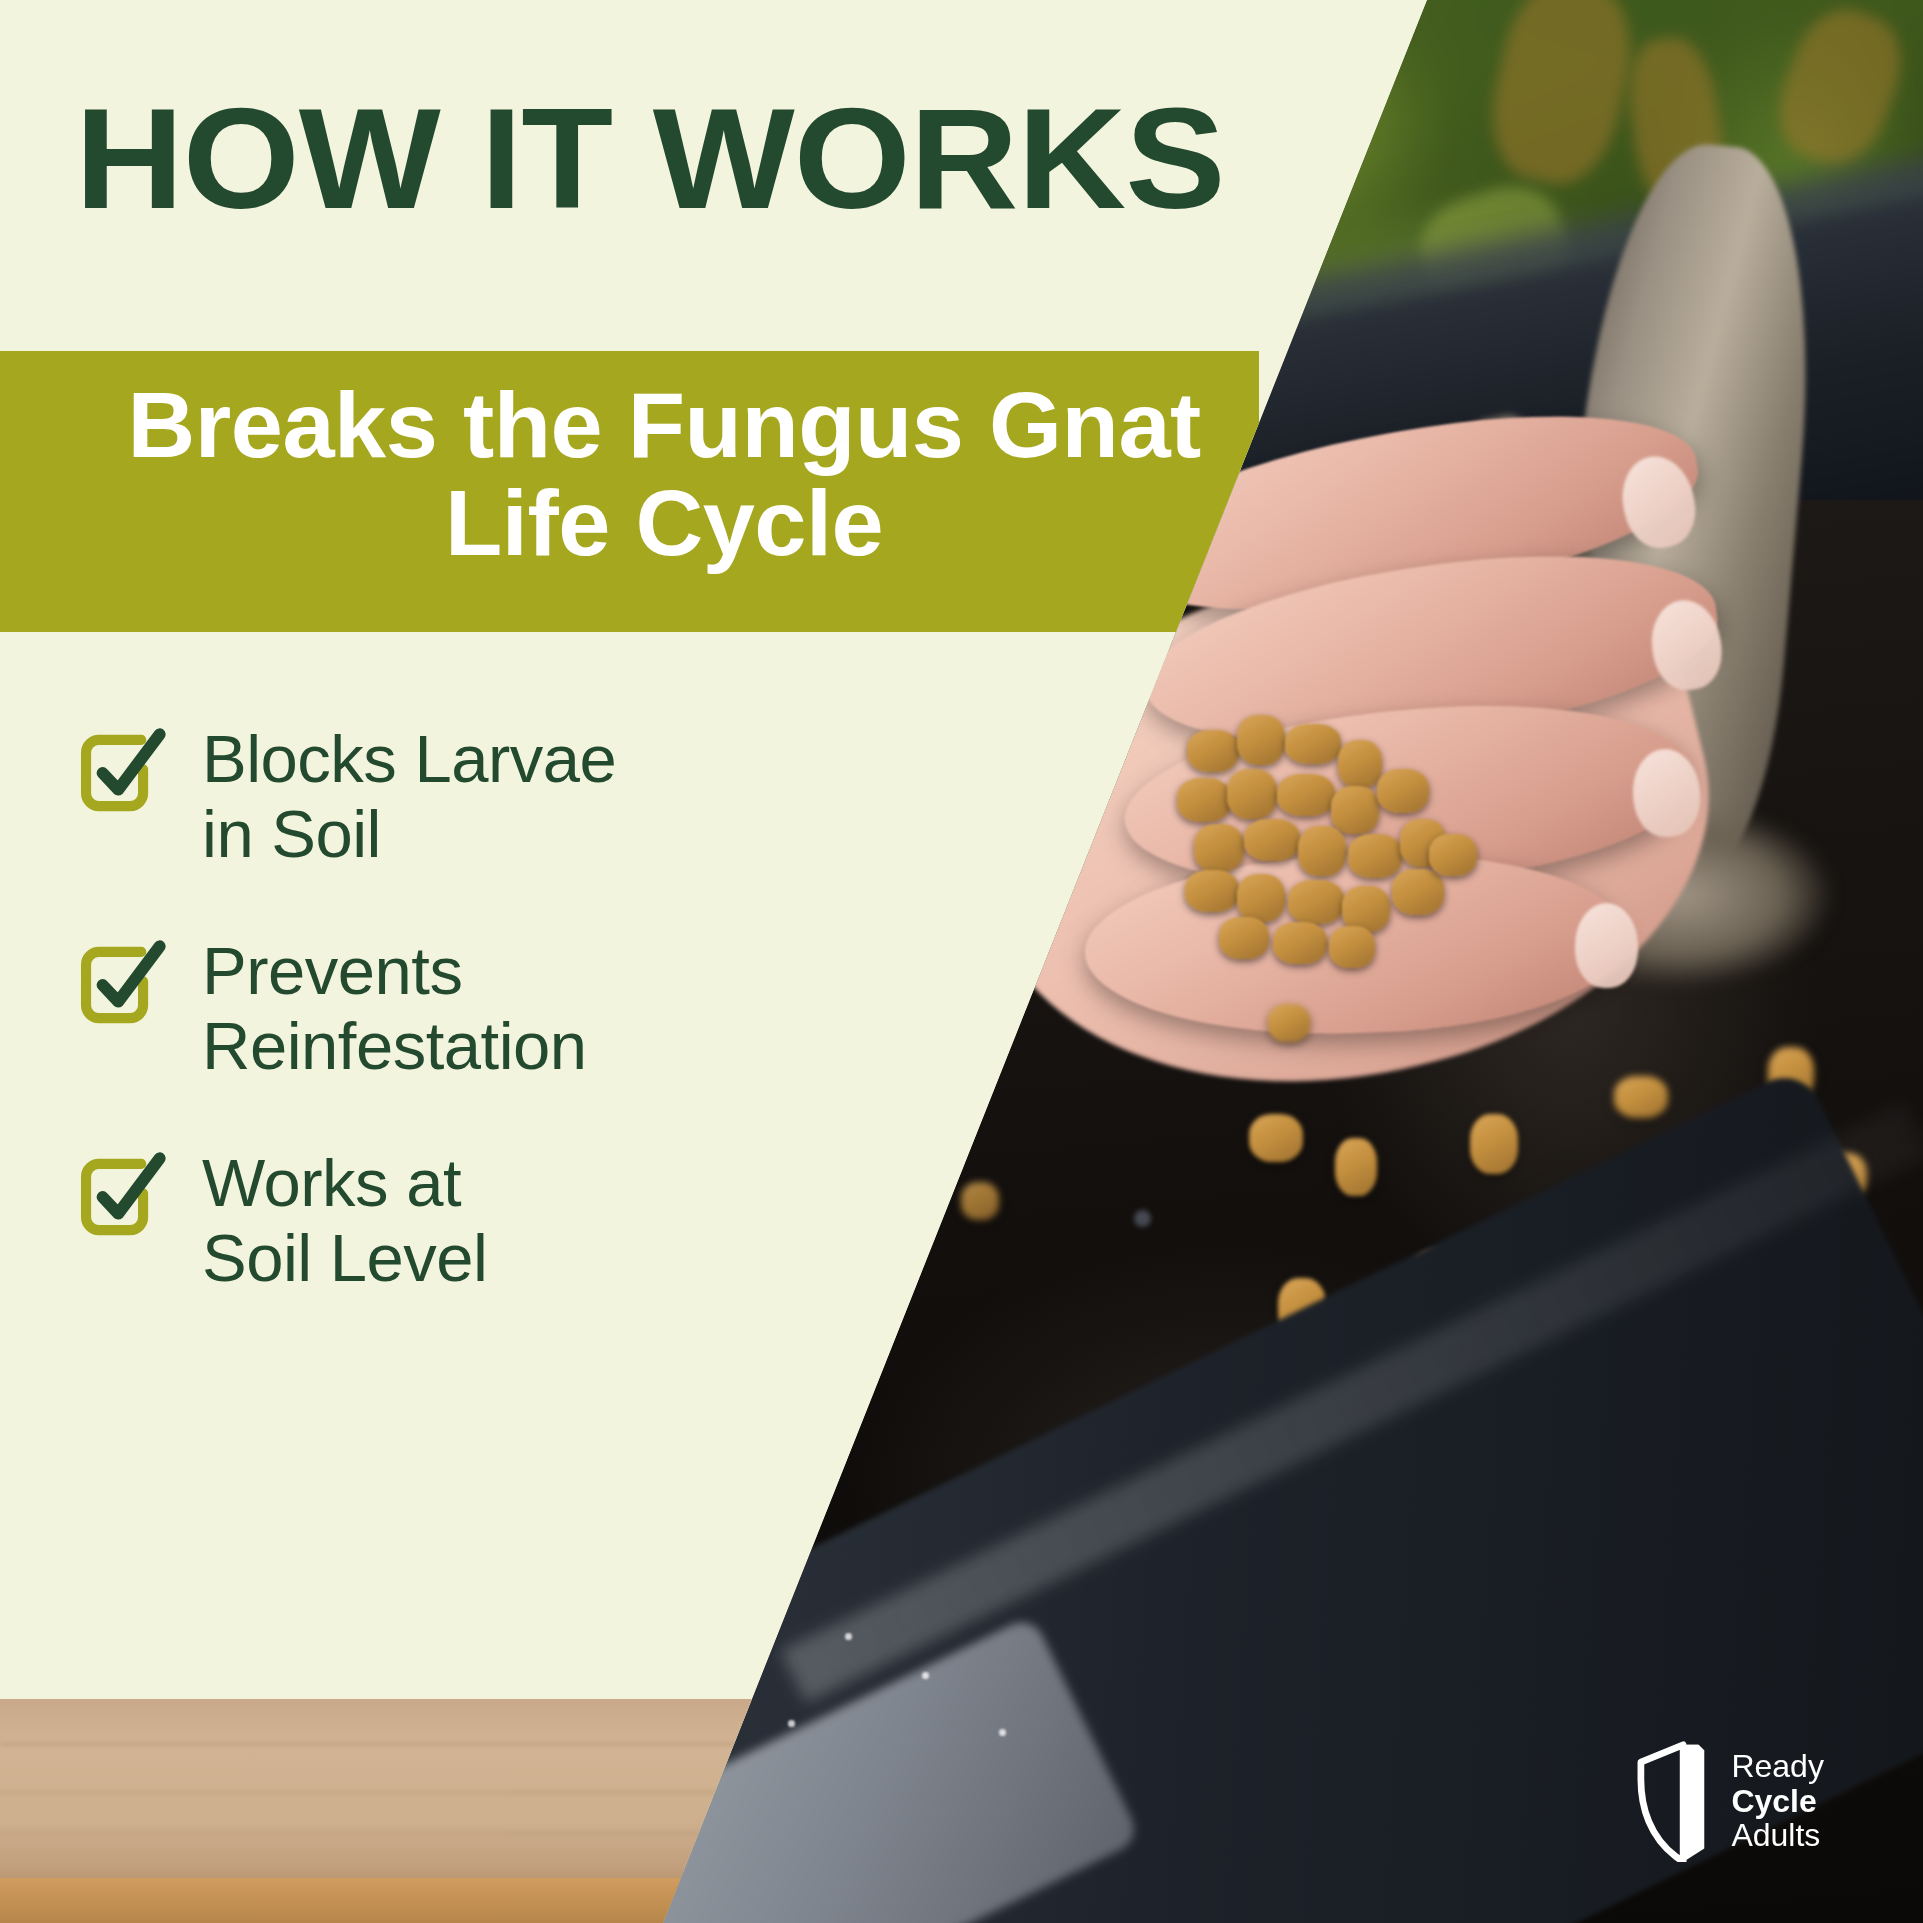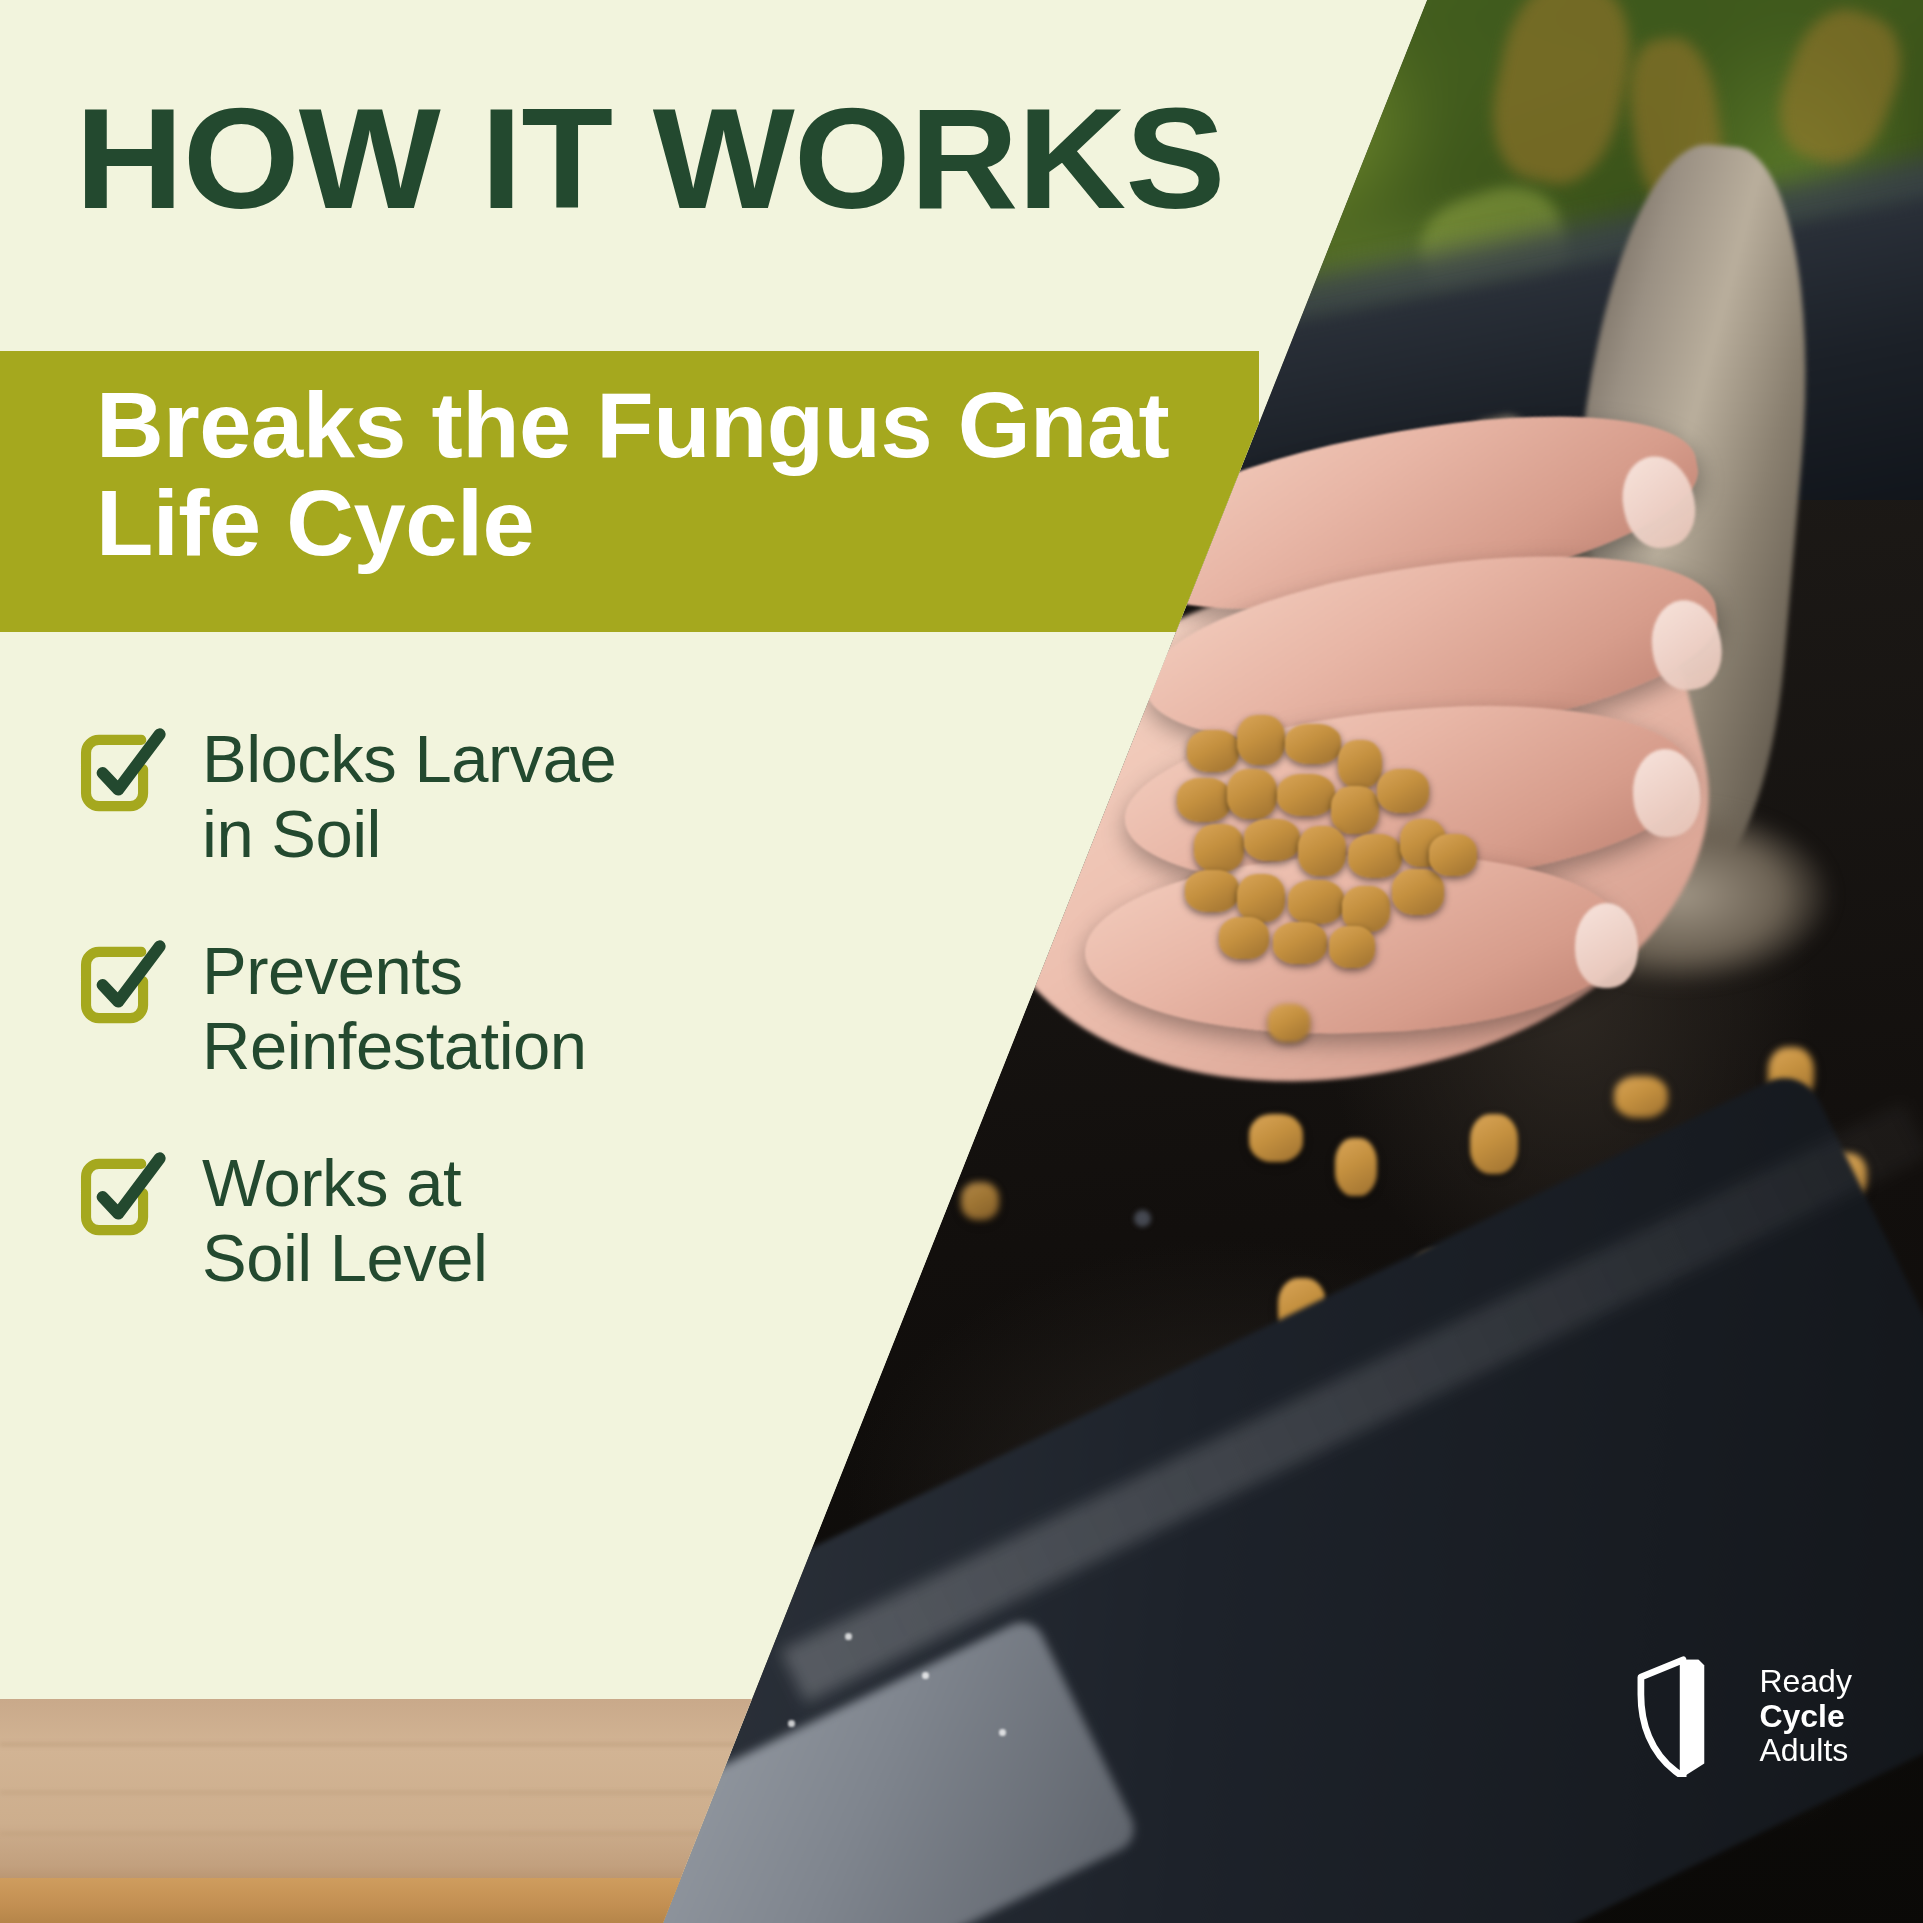--- a/index.html
+++ b/index.html
@@ -154,41 +154,42 @@
     font-weight:700;font-size:142px;line-height:1;
     letter-spacing:-1px;
     color:#23492f;
     transform:scaleX(1.06);transform-origin:left center;
     white-space:nowrap;
   }
 
   .banner{
     position:absolute;left:0;top:351px;width:1259px;height:281px;
     background:#a5a81e;
+    text-align:center;
   }
   .banner-text{
     position:absolute;left:96px;top:25px;width:1114px;
     color:#ffffff;font-weight:700;font-size:92px;line-height:1.07;
     letter-spacing:-0.5px;
     transform:scaleX(1.02);transform-origin:left top;
   }
 
   .checklist{position:absolute;left:75px;top:719px;width:788px;}
   .check-item{display:flex;align-items:flex-start;margin-bottom:60px;}
   .check-item:last-child{margin-bottom:3px;}
   .check-icon{flex:0 0 auto;width:92px;height:92px;margin-right:35px;margin-top:7.7px;}
   .check-label{
     color:#23492f;font-size:67px;line-height:1.12;font-weight:400;
     letter-spacing:-0.5px;white-space:pre-line;padding-top:1.9px;
   }
 
   
   .logo{
-    position:absolute;left:1633px;top:1644px;width:257px;height:144px;
-    display:flex;align-items:center;gap:28px;
+    position:absolute;left:1633px;top:1729px;width:257px;height:144px;
+    display:flex;align-items:center;
   }
   .logo-shield{flex:0 0 auto;width:83px;height:121px;margin-right:15.4px;}
   .logo-text{color:#ffffff;line-height:1.08;}
   .logo-text div{font-size:32px;}
   .logo-text .l-steady{font-weight:700;}
 </style>
 </head>
 <body>
 
 <div id="poster">

